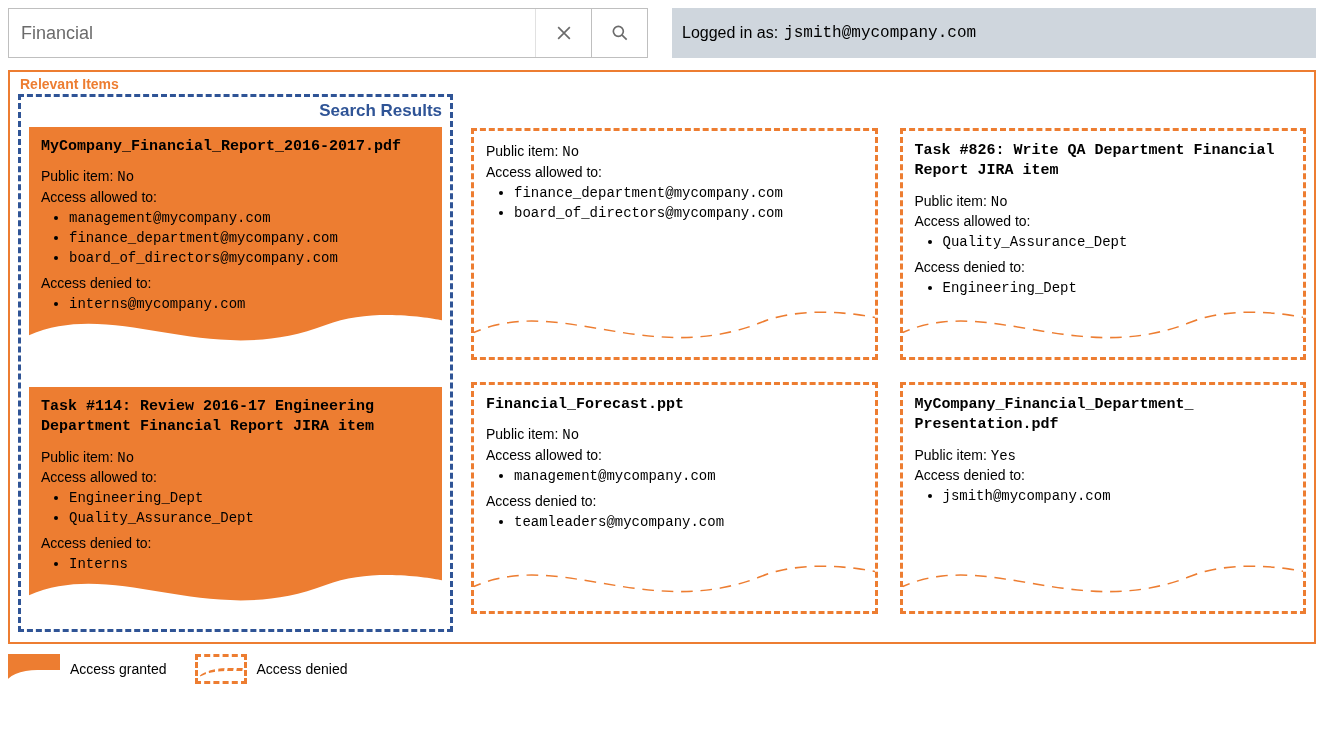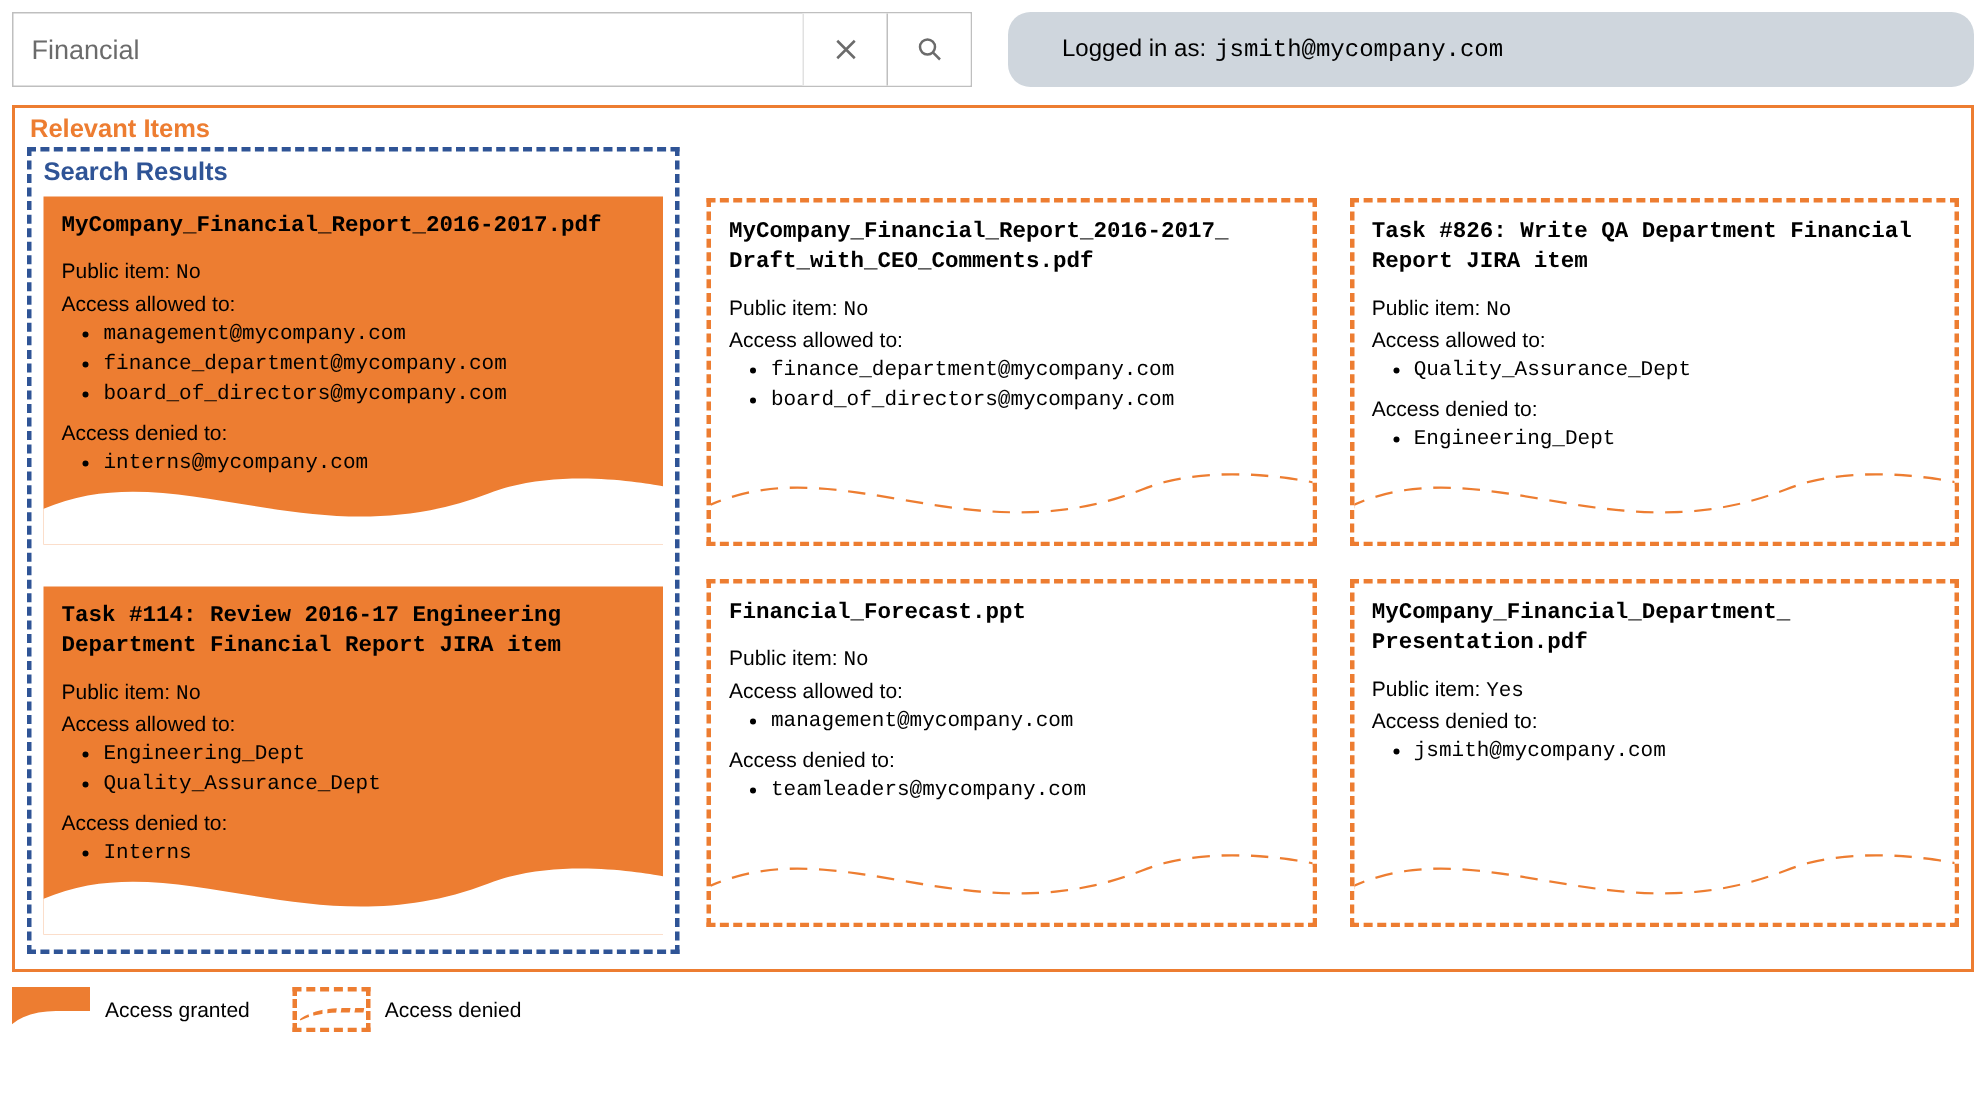--- a/index.html
+++ b/index.html
@@ -42,54 +42,54 @@
     border-left: 1px solid #e1e1e1;
     cursor: pointer;
     background: #fff;
   }
   .search-go { border-left: 1px solid #bfbfbf; }
   .login-banner {
     flex: 1;
     background: #cfd6dd;
     display: flex;
     align-items: center;
-    padding: 0 36px;
+    padding: 0 10px;
     font-size: 16px;
     color: #000;
     height: 50px;
-    border-radius: 15px;
   }
   .login-banner .mono { font-family: "Courier New", monospace; margin-left: 6px; }
   .panel {
     border: 2px solid #ed7d31;
     padding: 4px 8px 10px 8px;
     position: relative;
   }
   .panel-title {
     color: #ed7d31;
     font-weight: bold;
-    font-size: 17px;
+    font-size: 14px;
     margin: 0 0 4px 2px;
   }
   .grid-wrap {
     display: flex;
     gap: 18px;
     align-items: flex-start;
   }
   .search-results-box {
     border: 3px dashed #2f5496;
     padding: 2px 8px 10px 8px;
     width: 435px;
     margin-top: -2px;
   }
   .search-results-title {
     color: #2f5496;
     font-weight: bold;
     font-size: 17px;
     margin: 2px 0 6px 0;
+    text-align: right;
   }
   .cards-col {
     display: flex;
     flex-direction: column;
     gap: 28px;
   }
   .right-grid {
     flex: 1;
     display: grid;
     grid-template-columns: 1fr 1fr;
@@ -231,21 +231,20 @@
               <svg viewBox="0 0 420 72" preserveAspectRatio="none">
       <path d="M0,46 C90,4 180,80 300,34 C350,14 420,30 420,30 L420,72 L0,72 Z" fill="#ffffff"></path>
     </svg>
             </div>
           </div>
       </div>
     </div>
 
     <div class="right-grid">
       <div class="card denied">
-          <div class="title">MyCompany_Financial_Report_2016-2017_ Draft_with_CEO_Comments.pdf</div>
           <div class="row"><span class="label">Public item:</span> <span class="mono">No</span></div>
           <div class="row label">Access allowed to:</div>
           <ul>
             <li>finance_department@mycompany.com</li>
             <li>board_of_directors@mycompany.com</li>
           </ul>
           <div class="wave">
             <svg viewBox="0 0 420 72" preserveAspectRatio="none">
       <path d="M0,46 C90,4 180,80 300,34 C350,14 420,30 420,30" fill="none" stroke="#ed7d31" stroke-width="3" stroke-dasharray="12 8"></path>
       <path d="M0,46 C90,4 180,80 300,34 C350,14 420,30 420,30 L420,72 L0,72 Z" fill="#ffffff"></path>

